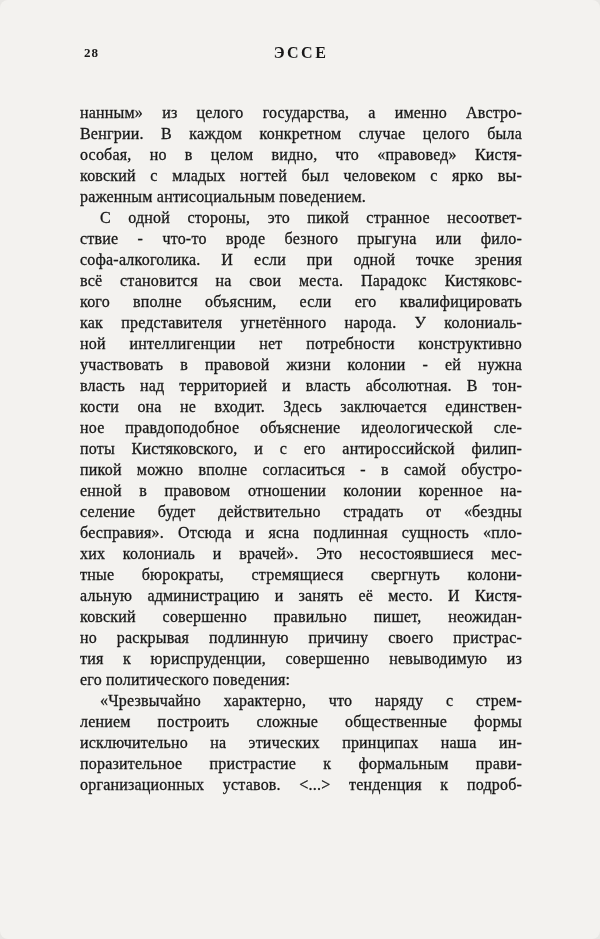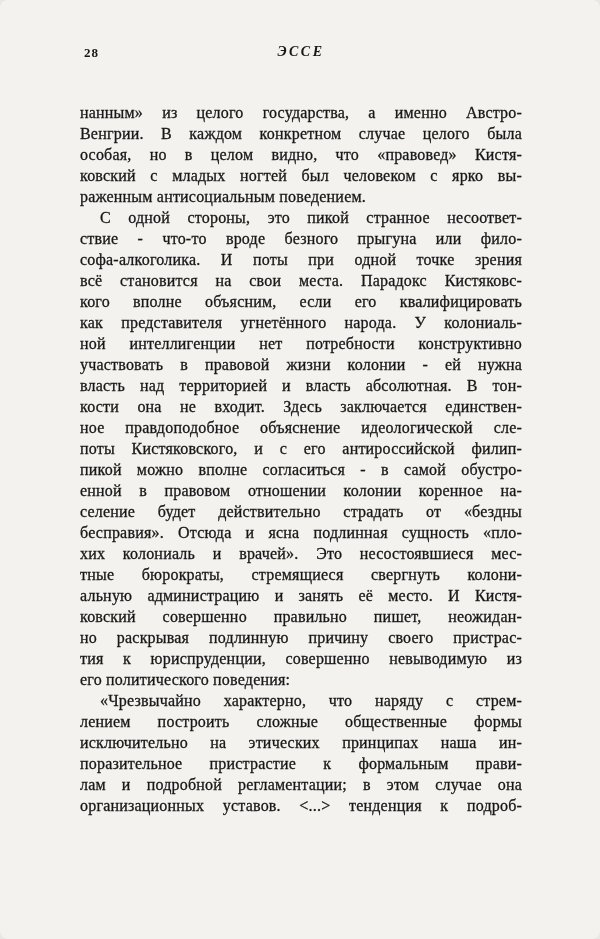--- a/index.html
+++ b/index.html
@@ -33,22 +33,21 @@
     letter-spacing: 1px;
     font-size: 13px;
   }
   .head-title {
     position: absolute;
     left: 0;
     right: 0;
     top: 0;
     text-align: center;
     letter-spacing: 2.5px;
-    font-size: 14px;
-    font-style: italic;
+    font-size: 16px;
   }
   .textblock {
     position: absolute;
     left: 80px;
     top: 102px;
     width: 442px;
   }
   .line {
     height: 21px;
     line-height: 21px;
@@ -78,21 +77,21 @@
     <span class="head-title">ЭССЕ</span>
   </div>
   <div class="textblock" id="textblock">
       <div class="line">нанным» из целого государства, а именно Австро-</div>
       <div class="line">Венгрии. В каждом конкретном случае целого была</div>
       <div class="line">особая, но в целом видно, что «правовед» Кистя-</div>
       <div class="line">ковский с младых ногтей был человеком с ярко вы-</div>
       <div class="line para-end">раженным антисоциальным поведением.</div>
       <div class="line indent">С одной стороны, это пикой странное несоответ-</div>
       <div class="line">ствие - что-то вроде безного прыгуна или фило-</div>
-      <div class="line">софа-алкоголика. И поты при одной точке зрения</div>
+      <div class="line">софа-алкоголика. И если при одной точке зрения</div>
       <div class="line">всё становится на свои места. Парадокс Кистяковс-</div>
       <div class="line">кого вполне объясним, если его квалифицировать</div>
       <div class="line">как представителя угнетённого народа. У колониаль-</div>
       <div class="line">ной интеллигенции нет потребности конструктивно</div>
       <div class="line">участвовать в правовой жизни колонии - ей нужна</div>
       <div class="line">власть над территорией и власть абсолютная. В тон-</div>
       <div class="line">кости она не входит. Здесь заключается единствен-</div>
       <div class="line">ное правдоподобное объяснение идеологической сле-</div>
       <div class="line">поты Кистяковского, и с его антироссийской филип-</div>
       <div class="line">пикой можно вполне согласиться - в самой обустро-</div>
@@ -103,16 +102,15 @@
       <div class="line">тные бюрократы, стремящиеся свергнуть колони-</div>
       <div class="line">альную администрацию и занять её место. И Кистя-</div>
       <div class="line">ковский совершенно правильно пишет, неожидан-</div>
       <div class="line">но раскрывая подлинную причину своего пристрас-</div>
       <div class="line">тия к юриспруденции, совершенно невыводимую из</div>
       <div class="line para-end">его политического поведения:</div>
       <div class="line indent">«Чрезвычайно характерно, что наряду с стрем-</div>
       <div class="line">лением построить сложные общественные формы</div>
       <div class="line">исключительно на этических принципах наша ин-</div>
       <div class="line">поразительное пристрастие к формальным прави-</div>
-      <div class="line">лам и подробной регламентации; в этом случае она</div>
       <div class="line">организационных уставов. &lt;...&gt; тенденция к подроб-</div>
     </div>
 </div>
 
 </body></html>

